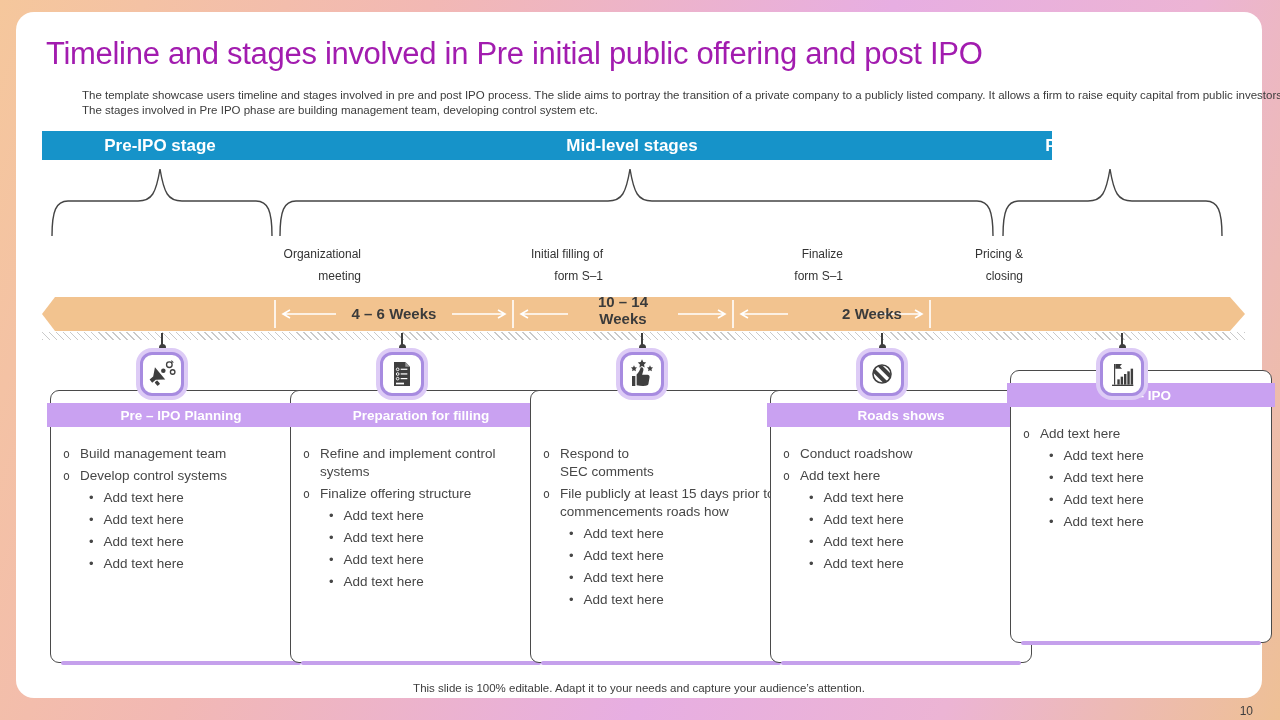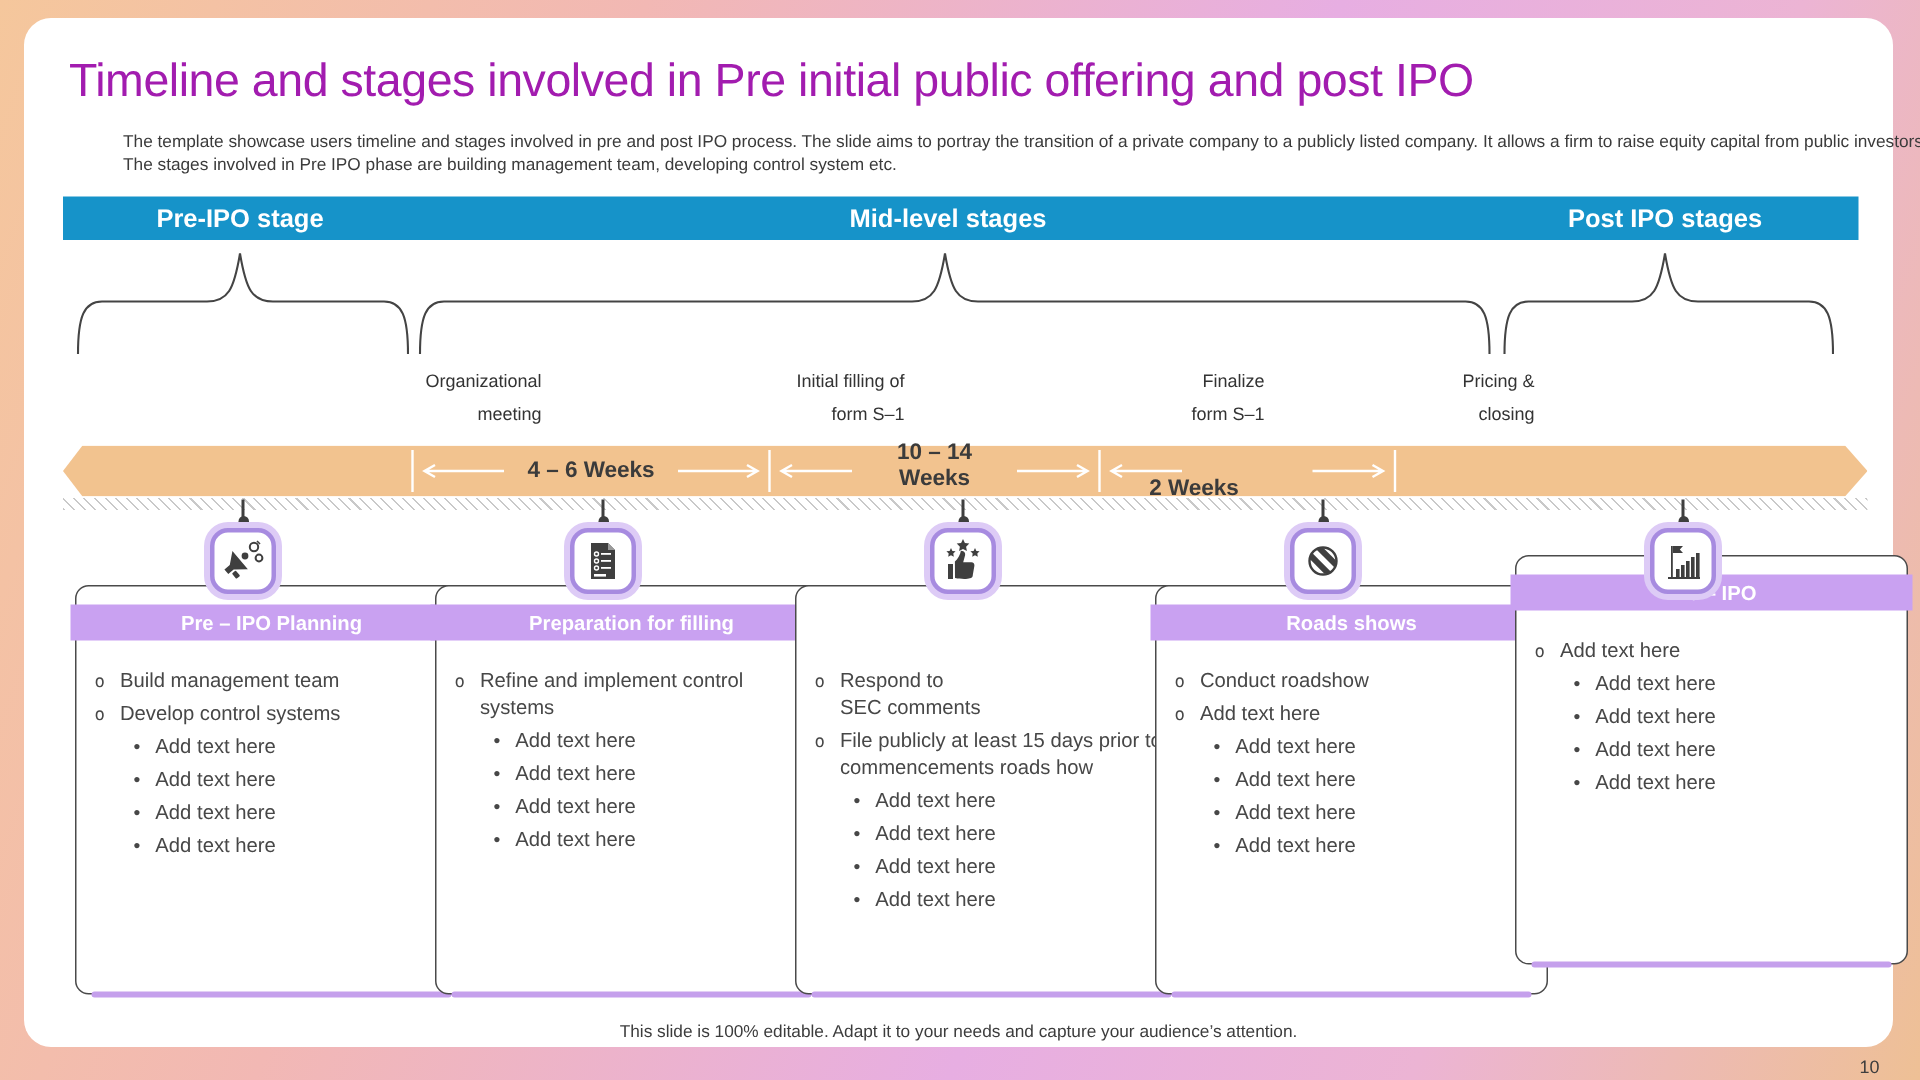--- a/index.html
+++ b/index.html
@@ -17,21 +17,21 @@
   .title {
     position: absolute; left: 30px; top: 24px;
     font-size: 31px; color: #a21caf; letter-spacing: -0.3px; font-weight: 400;
     white-space: nowrap;
   }
   .desc {
     position: absolute; left: 30px; top: 76px; width: 1218px;
     font-size: 11.5px; line-height: 1.32; color: #3b3b3b; margin-left: 36px;
   }
   .bluebar {
-    position: absolute; left: 42px; top: 131px; width: 1197px; height: 29px;
+    position: absolute; left: 42px; top: 131px; width: 1010px; height: 29px;
     background: #1693c9;
   }
   .bluebar .stage-label {
     position: absolute; top: 50%; transform: translate(-50%, -50%);
     color: #ffffff; font-weight: bold; font-size: 17px; white-space: nowrap;
   }
   .braces { position: absolute; left: 42px; top: 163px; width: 1203px; height: 78px; }
   .milestone {
     position: absolute; top: 243px; width: 180px; transform: translateX(-50%);
     text-align: right; font-size: 12px; font-weight: normal; color: #333333; line-height: 22px;
@@ -148,21 +148,21 @@
     <path class="stroke-white" d="M833 17 H880 M873 13 L880 17 L873 21"></path>
   </svg>
 
   <div class="duration" style="left:378px; top:293px;">
     <span>4 – 6 Weeks</span>
   </div>
   <div class="duration" style="left:607px; top:281px;">
     <span>10 – 14</span><br>
     <span>Weeks</span>
   </div>
-  <div class="duration" style="left:780px; top:293px;margin-top:12px;">
+  <div class="duration" style="left:856px; top:293px;">
     <span>2 Weeks</span>
   </div>
 
   <div class="hatch" style="left:26px; top:320px;"></div>
 
   <div class="connector" style="left:146px; top:321px;"></div>
   <div class="connector" style="left:386px; top:321px;"></div>
   <div class="connector" style="left:626px; top:321px;"></div>
   <div class="connector" style="left:866px; top:321px;"></div>
   <div class="connector" style="left:1106px; top:321px;"></div>
@@ -251,20 +251,23 @@
         </li>
     </ul>
   </div>
 
   <div class="card" style="left:274px; top:378px;">
     <div class="card-header">Preparation for filling</div>
     <ul class="card-list">
       <li class="lv1">
           <span>Refine and implement control systems</span>
         </li>
+      <li class="lv1">
+          <span>Finalize offering structure</span>
+        </li>
       <li class="lv2">
           <span>Add text here</span>
         </li>
       <li class="lv2">
           <span>Add text here</span>
         </li>
       <li class="lv2">
           <span>Add text here</span>
         </li>
       <li class="lv2">

